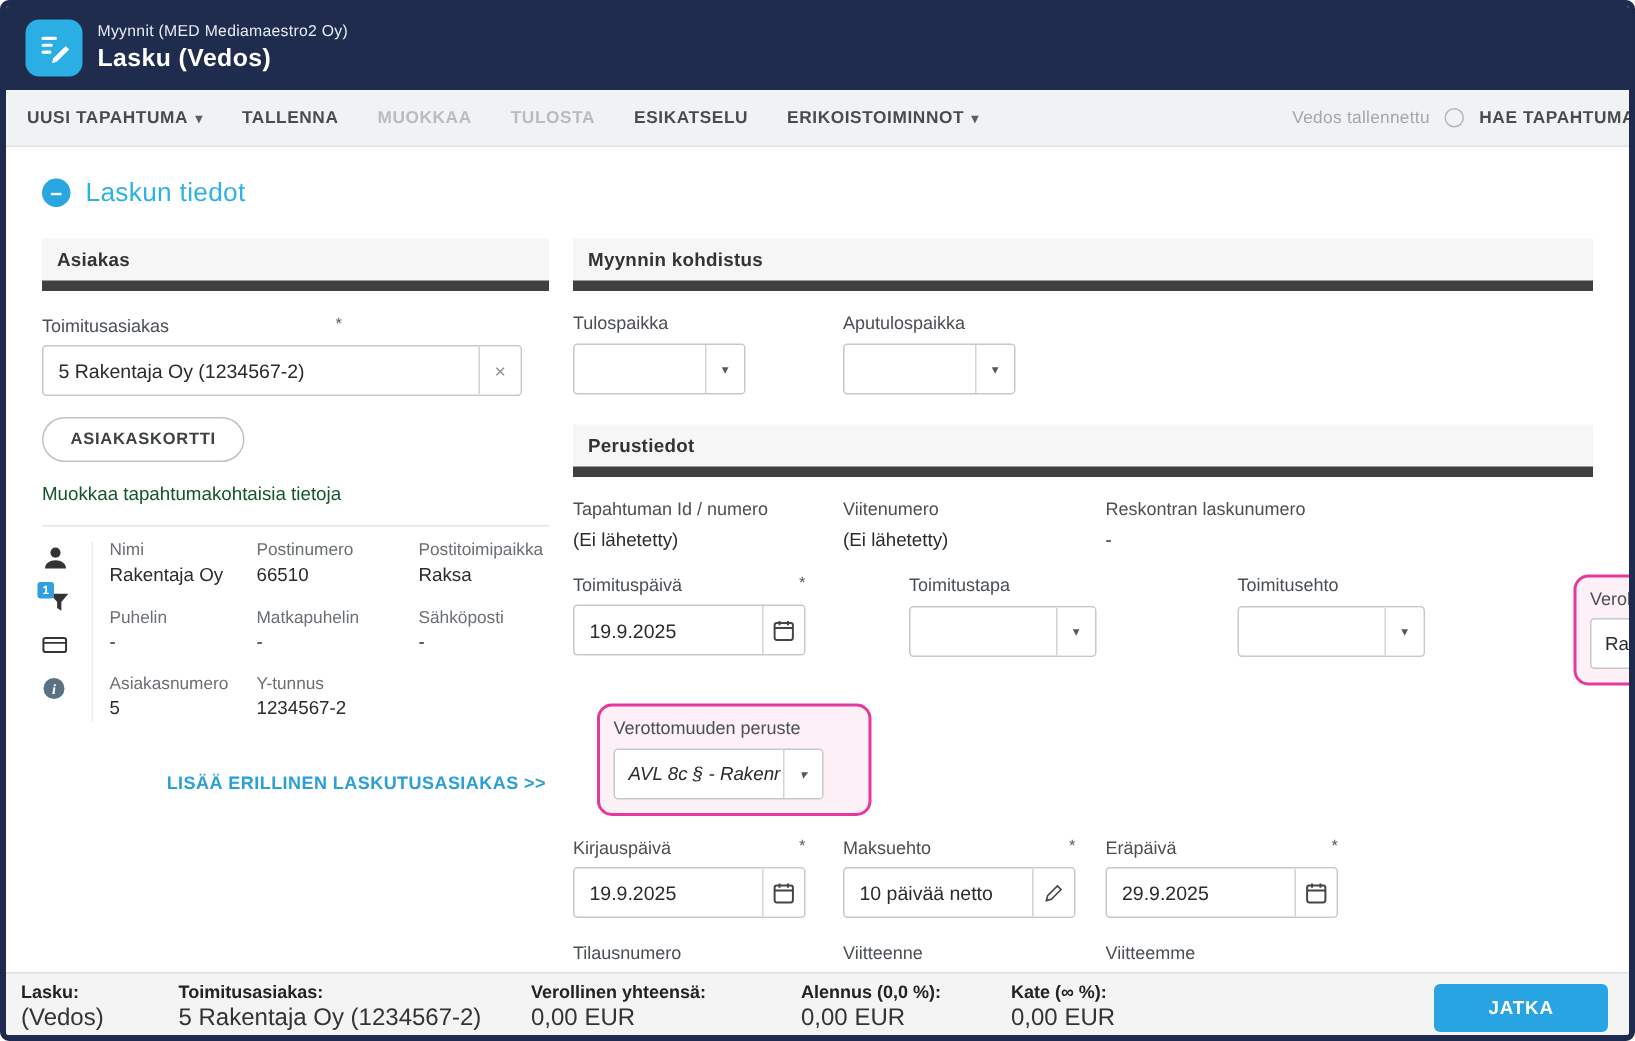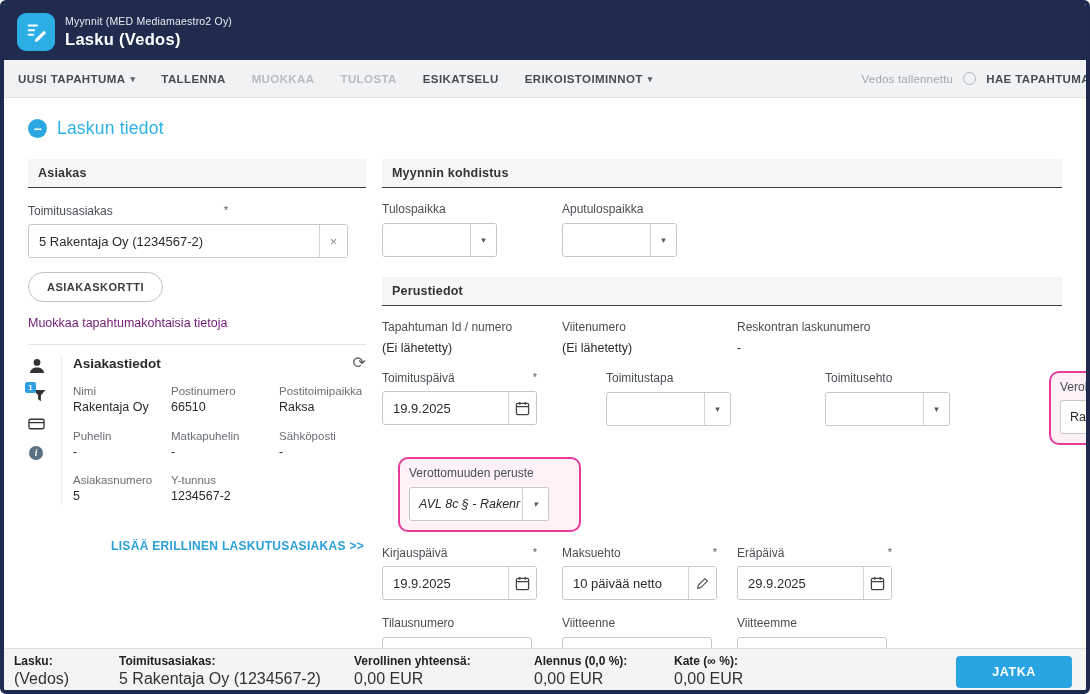--- a/index.html
+++ b/index.html
@@ -30,21 +30,21 @@
   .content { padding:20px 24px 0 24px; }
   .section-title-row { display:flex; align-items:center; gap:10px; margin-bottom:20px; cursor:pointer; }
   .minus-circle { width:19px; height:19px; border-radius:50%; background:#2aa6e0; color:#fff; font-size:14px;
                   font-weight:bold; display:flex; align-items:center; justify-content:center; line-height:1; }
   .section-title { color:#2db2e8; font-size:17.5px; font-weight:500; letter-spacing:.2px; }
 
   .cols { display:flex; gap:16px; }
   .col-left { width:338px; flex:0 0 auto; display:flex; flex-direction:column; }
   .col-right { flex:1; min-width:0; }
 
-  .sec-h { background:#f6f6f6; border-bottom:1px solid #404040; padding:7px 10px; font-size:12.5px;
+  .sec-h { background:#f6f6f6; border-bottom:7px solid #404040; padding:7px 10px; font-size:12.5px;
            font-weight:bold; color:#333; letter-spacing:.2px; }
 
   .pad { padding:16px 0 0 0; }
   .lbl { font-size:12px; color:#4a4f54; }
   .req { font-size:11px; color:#55595e; }
   .lbl-row { display:flex; justify-content:space-between; margin-bottom:6px; }
   .w200 { width:200px; } .w155 { width:155px; }
 
   .inputbox { background:#fff; border:1px solid #c6c8ca; border-radius:3px; height:34px; display:flex;
               align-items:stretch; overflow:hidden; }
@@ -57,21 +57,21 @@
   .select { background:#fff; border:1px solid #c6c8ca; border-radius:3px; height:34px; display:flex;
             align-items:stretch; overflow:hidden; cursor:pointer; }
   .sel-val { flex:1; display:flex; align-items:center; padding:0 9px; font-size:12.5px; color:#2b2b2b; white-space:nowrap; overflow:hidden; }
   .sel-caret { width:26px; border-left:1px solid #d2d4d6; display:flex; align-items:center; justify-content:center;
                color:#55595e; font-size:9px; flex:0 0 auto; background:#fff; }
   .w115 { width:115px; } .w125 { width:125px; }
 
   .pill-btn { margin-top:14px; background:#fff; border:1px solid #bfc2c5; border-radius:17px; padding:8px 18px;
               font-size:11px; font-weight:bold; color:#3c4043; letter-spacing:.5px; cursor:pointer;
               font-family:"Liberation Sans", sans-serif; }
-  .link { margin-top:14px; color:#701a75; font-size:12.5px; cursor:pointer; }
+  .link { margin-top:14px; color:#14532d; font-size:12.5px; cursor:pointer; }
 
   
   .details { border-top:1px solid #e4e4e4; margin-top:14px; display:flex; padding-top:10px; }
   .icon-strip { width:34px; flex:0 0 auto; display:flex; flex-direction:column; align-items:flex-start; gap:11px;
                 border-right:1px solid #ededed; padding-top:2px; }
   .strip-ic { position:relative; width:22px; height:18px; display:flex; align-items:center; cursor:pointer; }
   .badge { position:absolute; top:-4px; left:-3px; background:#2f9fe0; color:#fff; font-size:8px; font-weight:bold;
            width:11px; height:11px; display:flex; align-items:center; justify-content:center; border-radius:2px; }
   .details-main { flex:1; padding-left:11px; }
   .details-head { display:flex; align-items:center; justify-content:space-between; margin-bottom:14px; }
@@ -195,24 +195,20 @@
                 </svg>
             </div>
             <div class="strip-ic">
               <svg width="16" height="16" viewBox="0 0 16 16">
                   <circle cx="8" cy="8" r="7" fill="#5a7184"></circle>
                   <text x="8" y="11.4" text-anchor="middle" fill="#fff" font-size="9.5" font-family="Liberation Serif, serif" font-weight="bold" font-style="italic">i</text>
                 </svg>
             </div>
           </div>
           <div class="details-main">
-            <div class="details-head">
-              <span class="details-title">Asiakastiedot</span>
-              <span class="refresh">⟳</span>
-            </div>
             <div class="dgrid">
               <div>
                 <div class="dlabel">Nimi</div>
                 <div class="dvalue">Rakentaja Oy</div>
               </div>
               <div>
                 <div class="dlabel">Postinumero</div>
                 <div class="dvalue">66510</div>
               </div>
               <div>

